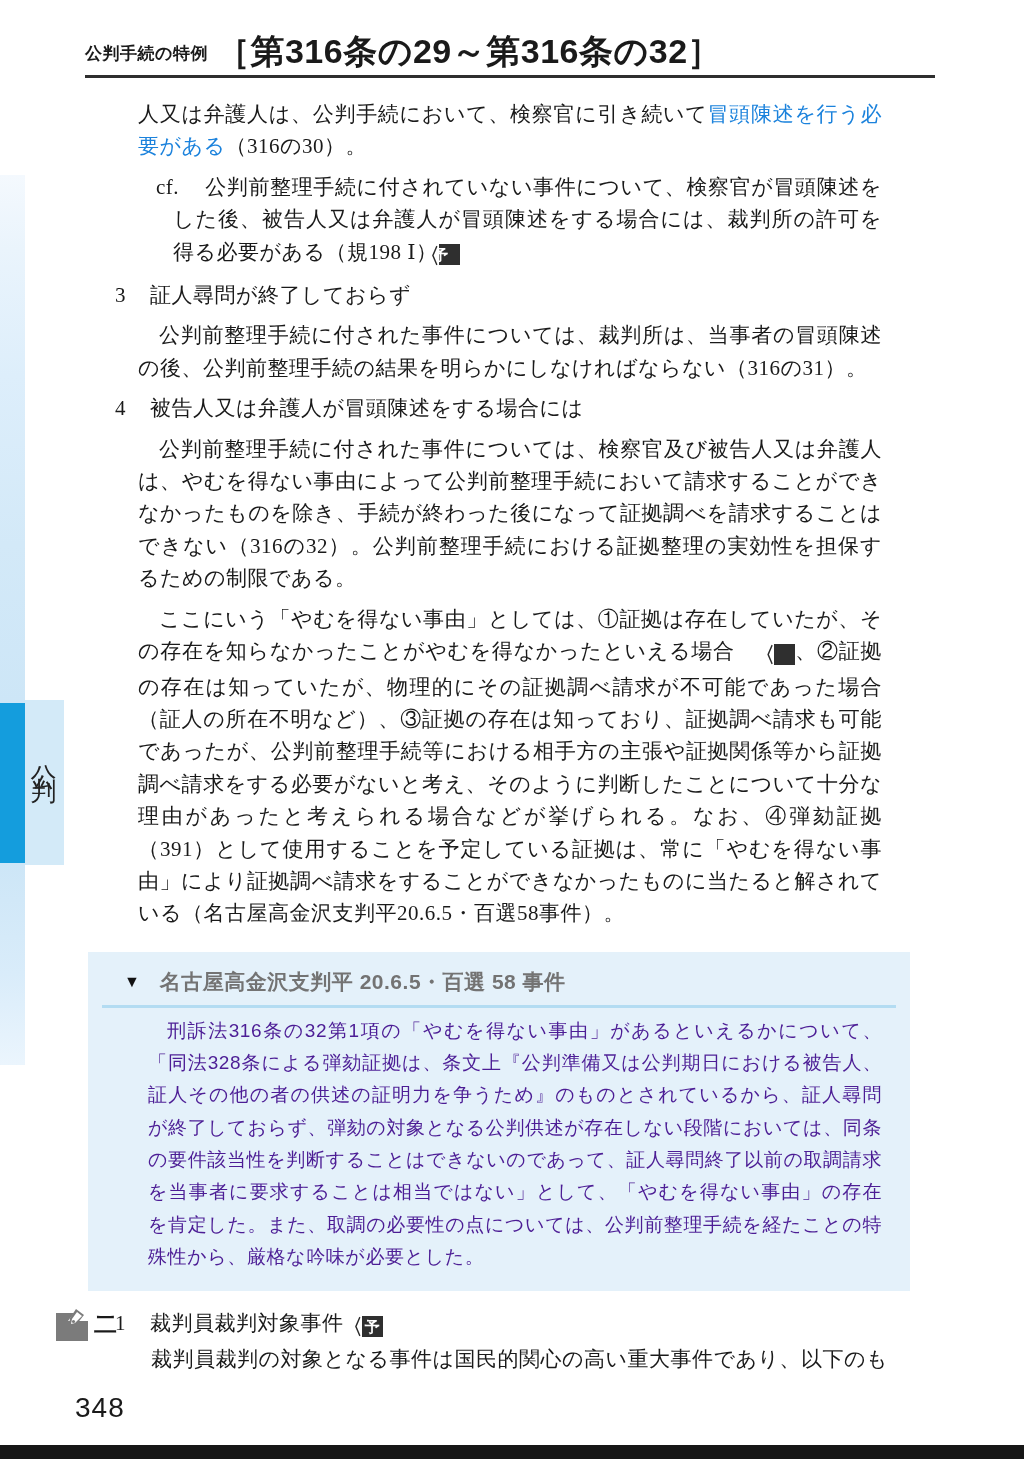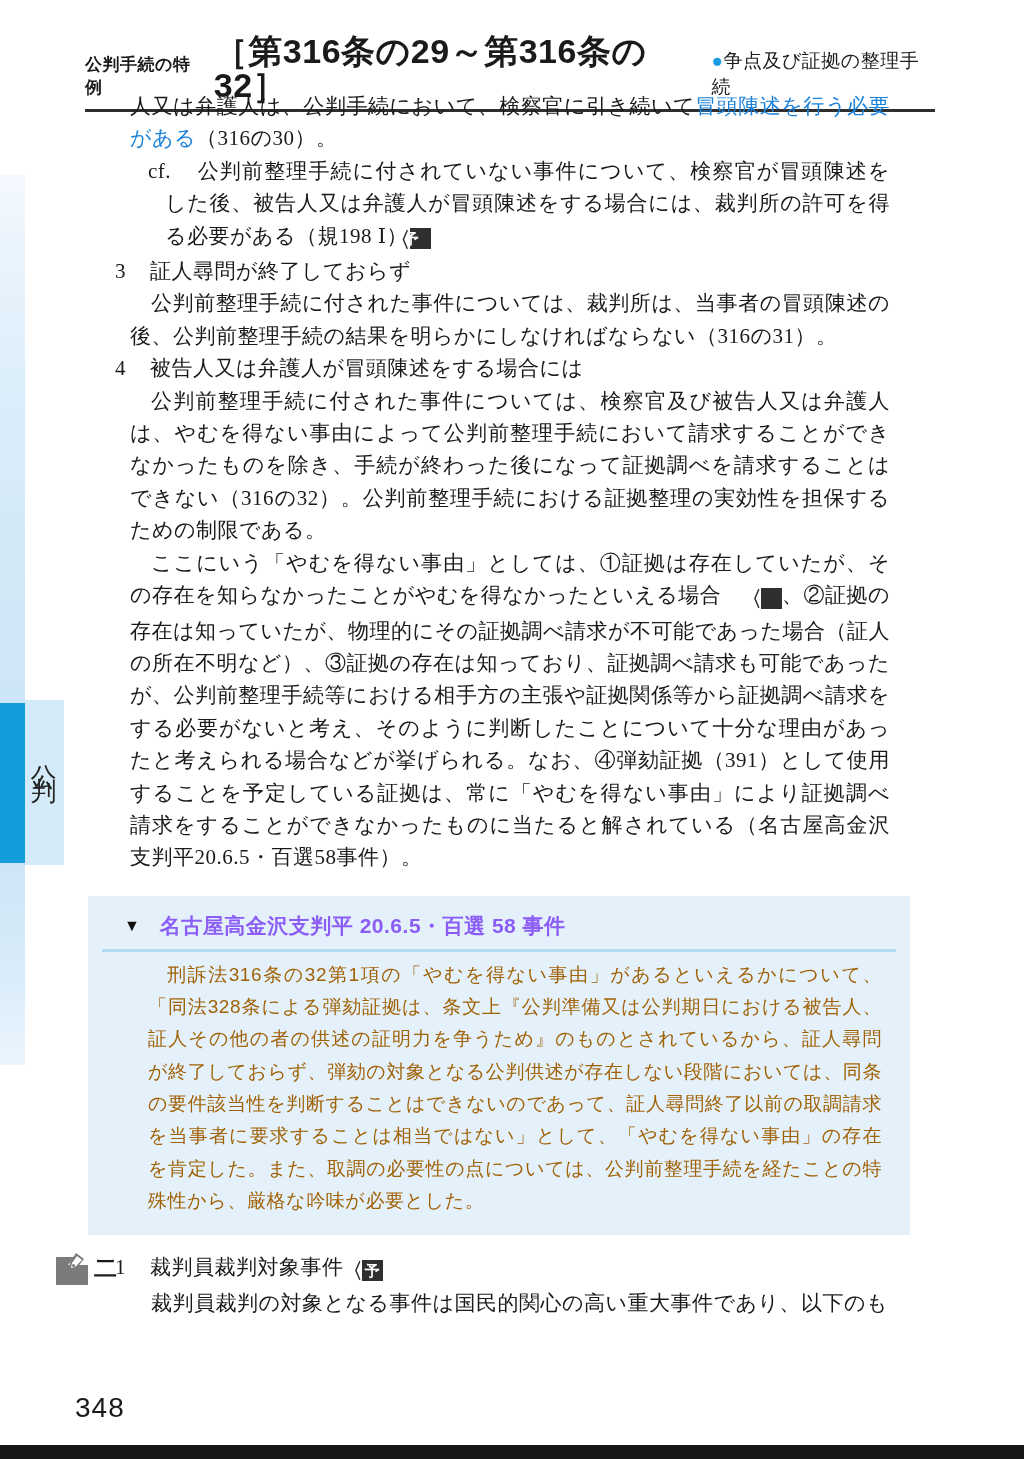--- a/index.html
+++ b/index.html
@@ -50,21 +50,21 @@
   }
 
   
   .content { position:absolute; left:0; top:90px; width:960px; }
 
   .main-col {
     margin-left:130px; width:760px;
     font-size:21px; line-height:32.4px; letter-spacing:0.5px;
     text-align:justify;
   }
-  .main-col p { margin:0; }
+  .main-col p { margin:8px; }
   .indent { text-indent:1em; }
   .hl-blue { color:#1b82dc; }
 
   .cf-block { padding-left:35px; text-indent:-17px; }
   .cf-label { font-family:"Liberation Serif","DejaVu Serif",serif; padding-right:26px; }
 
   .item-head { margin-left:-15px !important; }
   .num { display:inline-block; width:35px; text-indent:0; }
 
   
@@ -84,26 +84,26 @@
     margin-left:88px; margin-top:22px; width:822px;
     background:#e4f1fa; padding-bottom:18px;
   }
   .case-box-header {
     display:flex; align-items:center;
     padding:16px 14px 0 22px; margin:0 14px; 
     border-bottom:3px solid #b3dcf2; padding-bottom:9px;
     font-family:"Liberation Sans","DejaVu Sans",sans-serif;
   }
   .case-marker { font-size:16px; color:#111; margin-right:20px; }
-  .case-title { font-size:21px; font-weight:bold; letter-spacing:0.5px; color:#8b5cf6; }
+  .case-title { font-size:21px; font-weight:bold; letter-spacing:0.5px; color:#737373; }
   .case-body {
     margin:7px 28px 0 60px;
     font-family:"Liberation Sans","DejaVu Sans",sans-serif;
     font-size:19px; line-height:32.3px; letter-spacing:0.6px;
-    text-align:justify; text-indent:1em; color:#a16207;
+    text-align:justify; text-indent:1em; color:#4c1d95;
   }
 
   
   .section2 { margin-left:130px; margin-top:16px; width:780px; position:relative; }
   .section2-head {
     position:relative;
     font-size:23px; font-weight:bold; letter-spacing:1px;
     line-height:36px;
   }
   .pen-icon { position:absolute; left:-76px; top:0px; width:36px; height:36px; }
@@ -123,23 +123,20 @@
 </style>
 </head>
 <body>
 
 <div class="page">
 
   <div class="header">
     <div class="header-left">
       <span class="section-label">公判手続の特例</span>
       <span class="article-range">［第316条の29～第316条の32］</span>
-    </div>
-    <div class="header-topic">
-      <span class="topic-dot">●</span><span>争点及び証拠の整理手続</span>
     </div>
   </div>
 
   <div class="strip-top"></div>
   <div class="strip-dark"></div>
   <div class="strip-bottom"></div>
   <div class="side-tab">
     <span class="side-tab-label">公判</span>
   </div>
 

